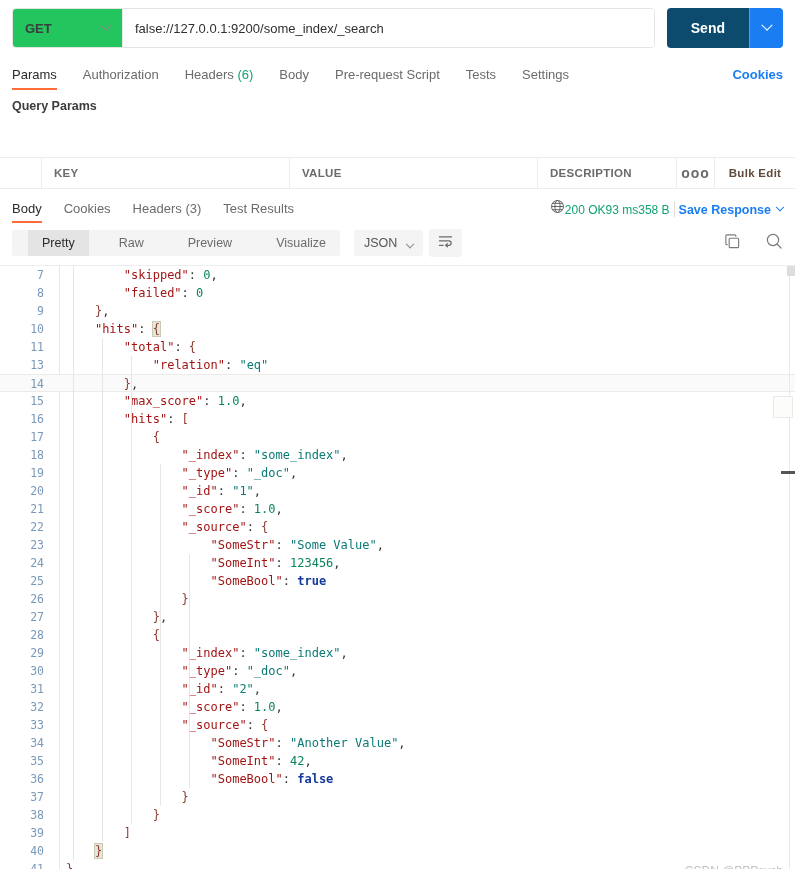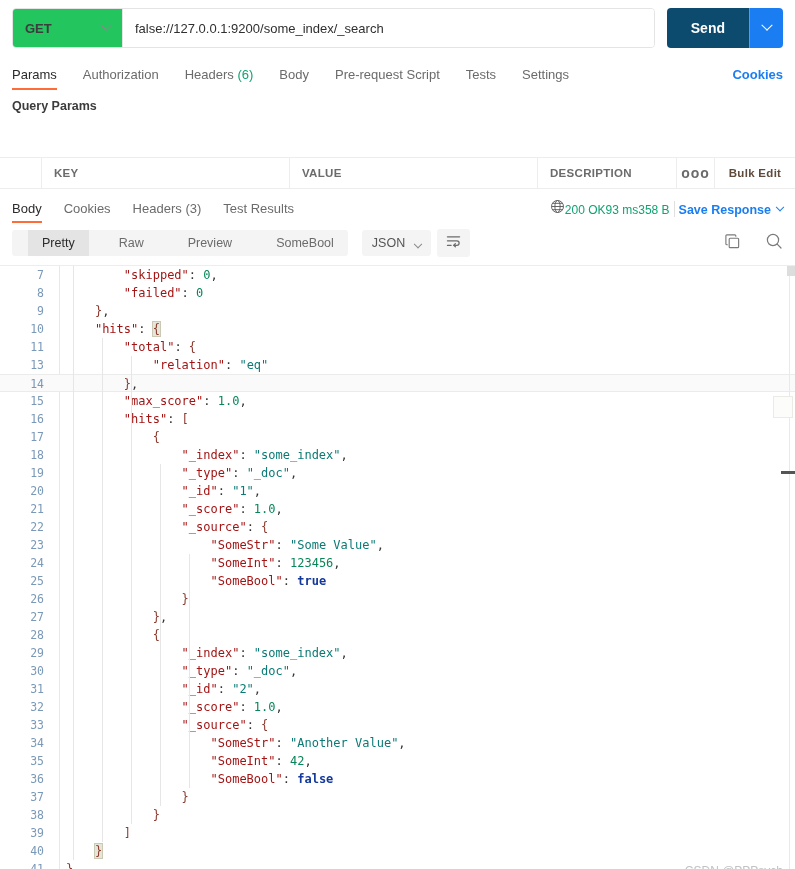--- a/index.html
+++ b/index.html
@@ -307,21 +307,21 @@
       <span class="chev"></span>
     </span>
   </div>
 </div>
 
 <div class="view-bar">
   <div class="seg-group">
     <div class="seg active">Pretty</div>
     <div class="seg">Raw</div>
     <div class="seg">Preview</div>
-    <div class="seg">SomeBool</div>
+    <div class="seg">Visualize</div>
   </div>
 
   <div class="fmt-select">
     <span>JSON</span>
     <span class="chev"></span>
   </div>
 
   <div class="wrap-btn">
     <span>
       <svg width="15" height="14" viewBox="0 0 16 14" stroke="#6b6b6b" stroke-width="1.3" fill="none" stroke-linecap="round">

